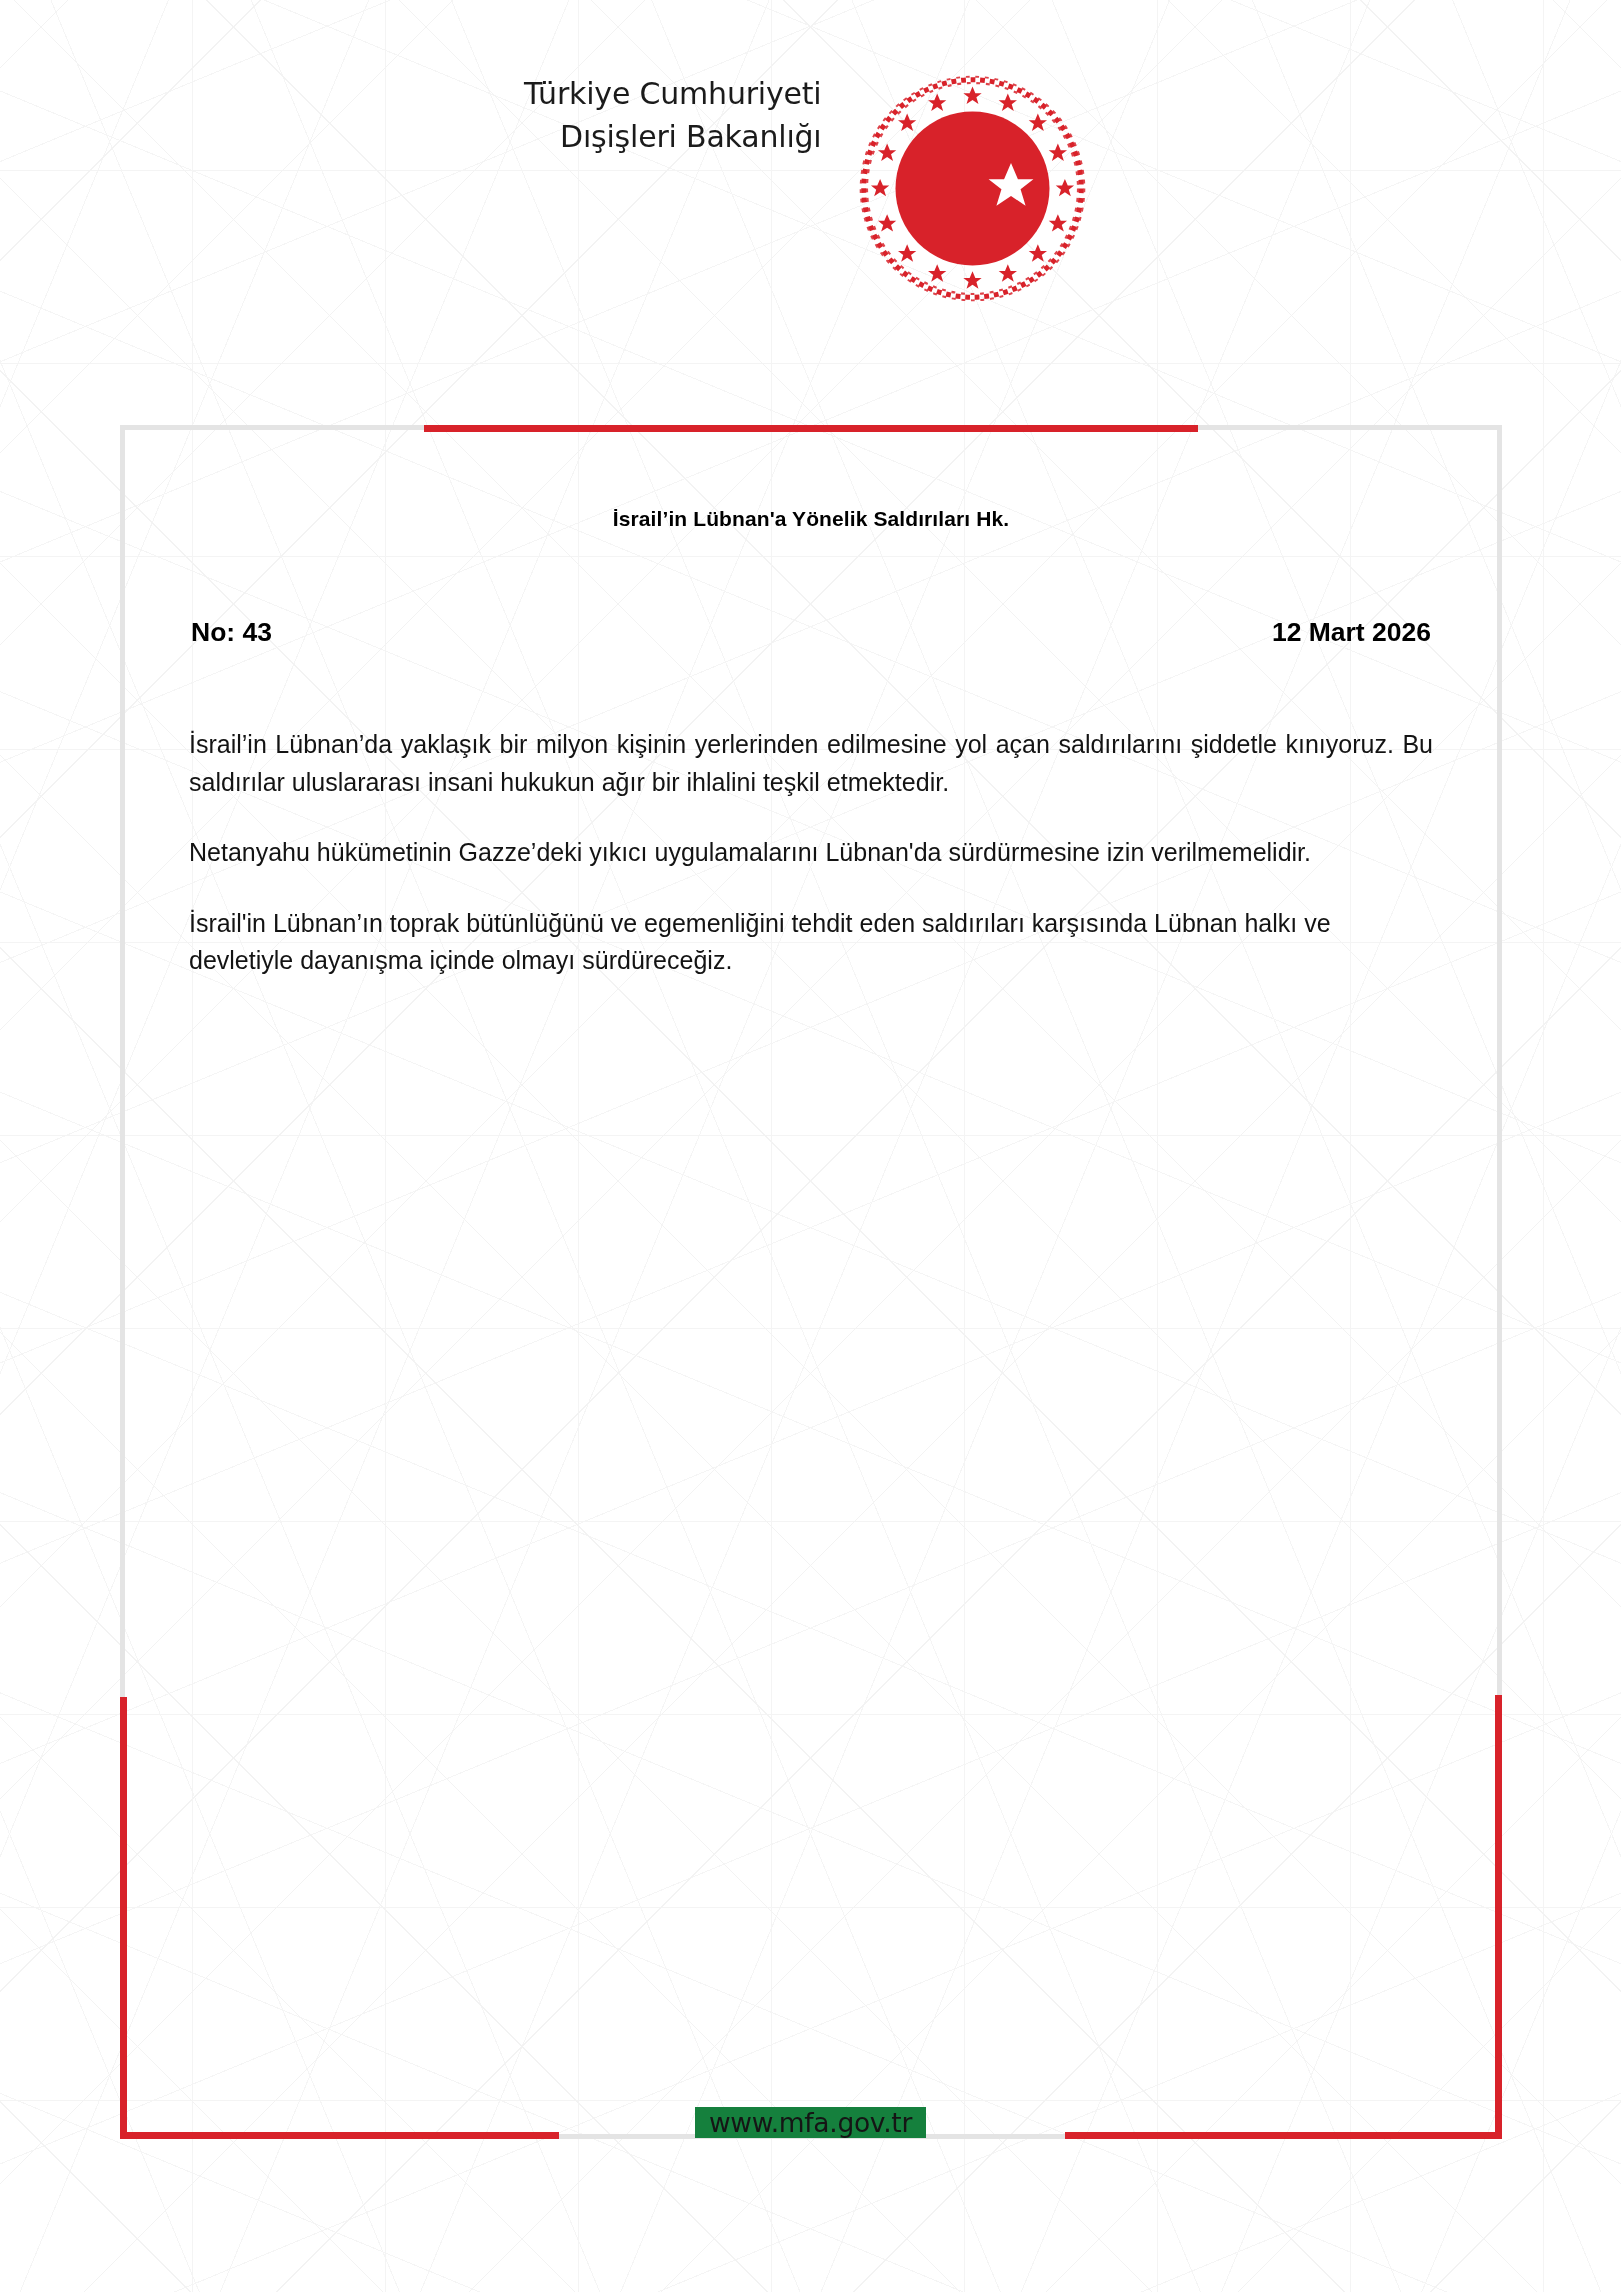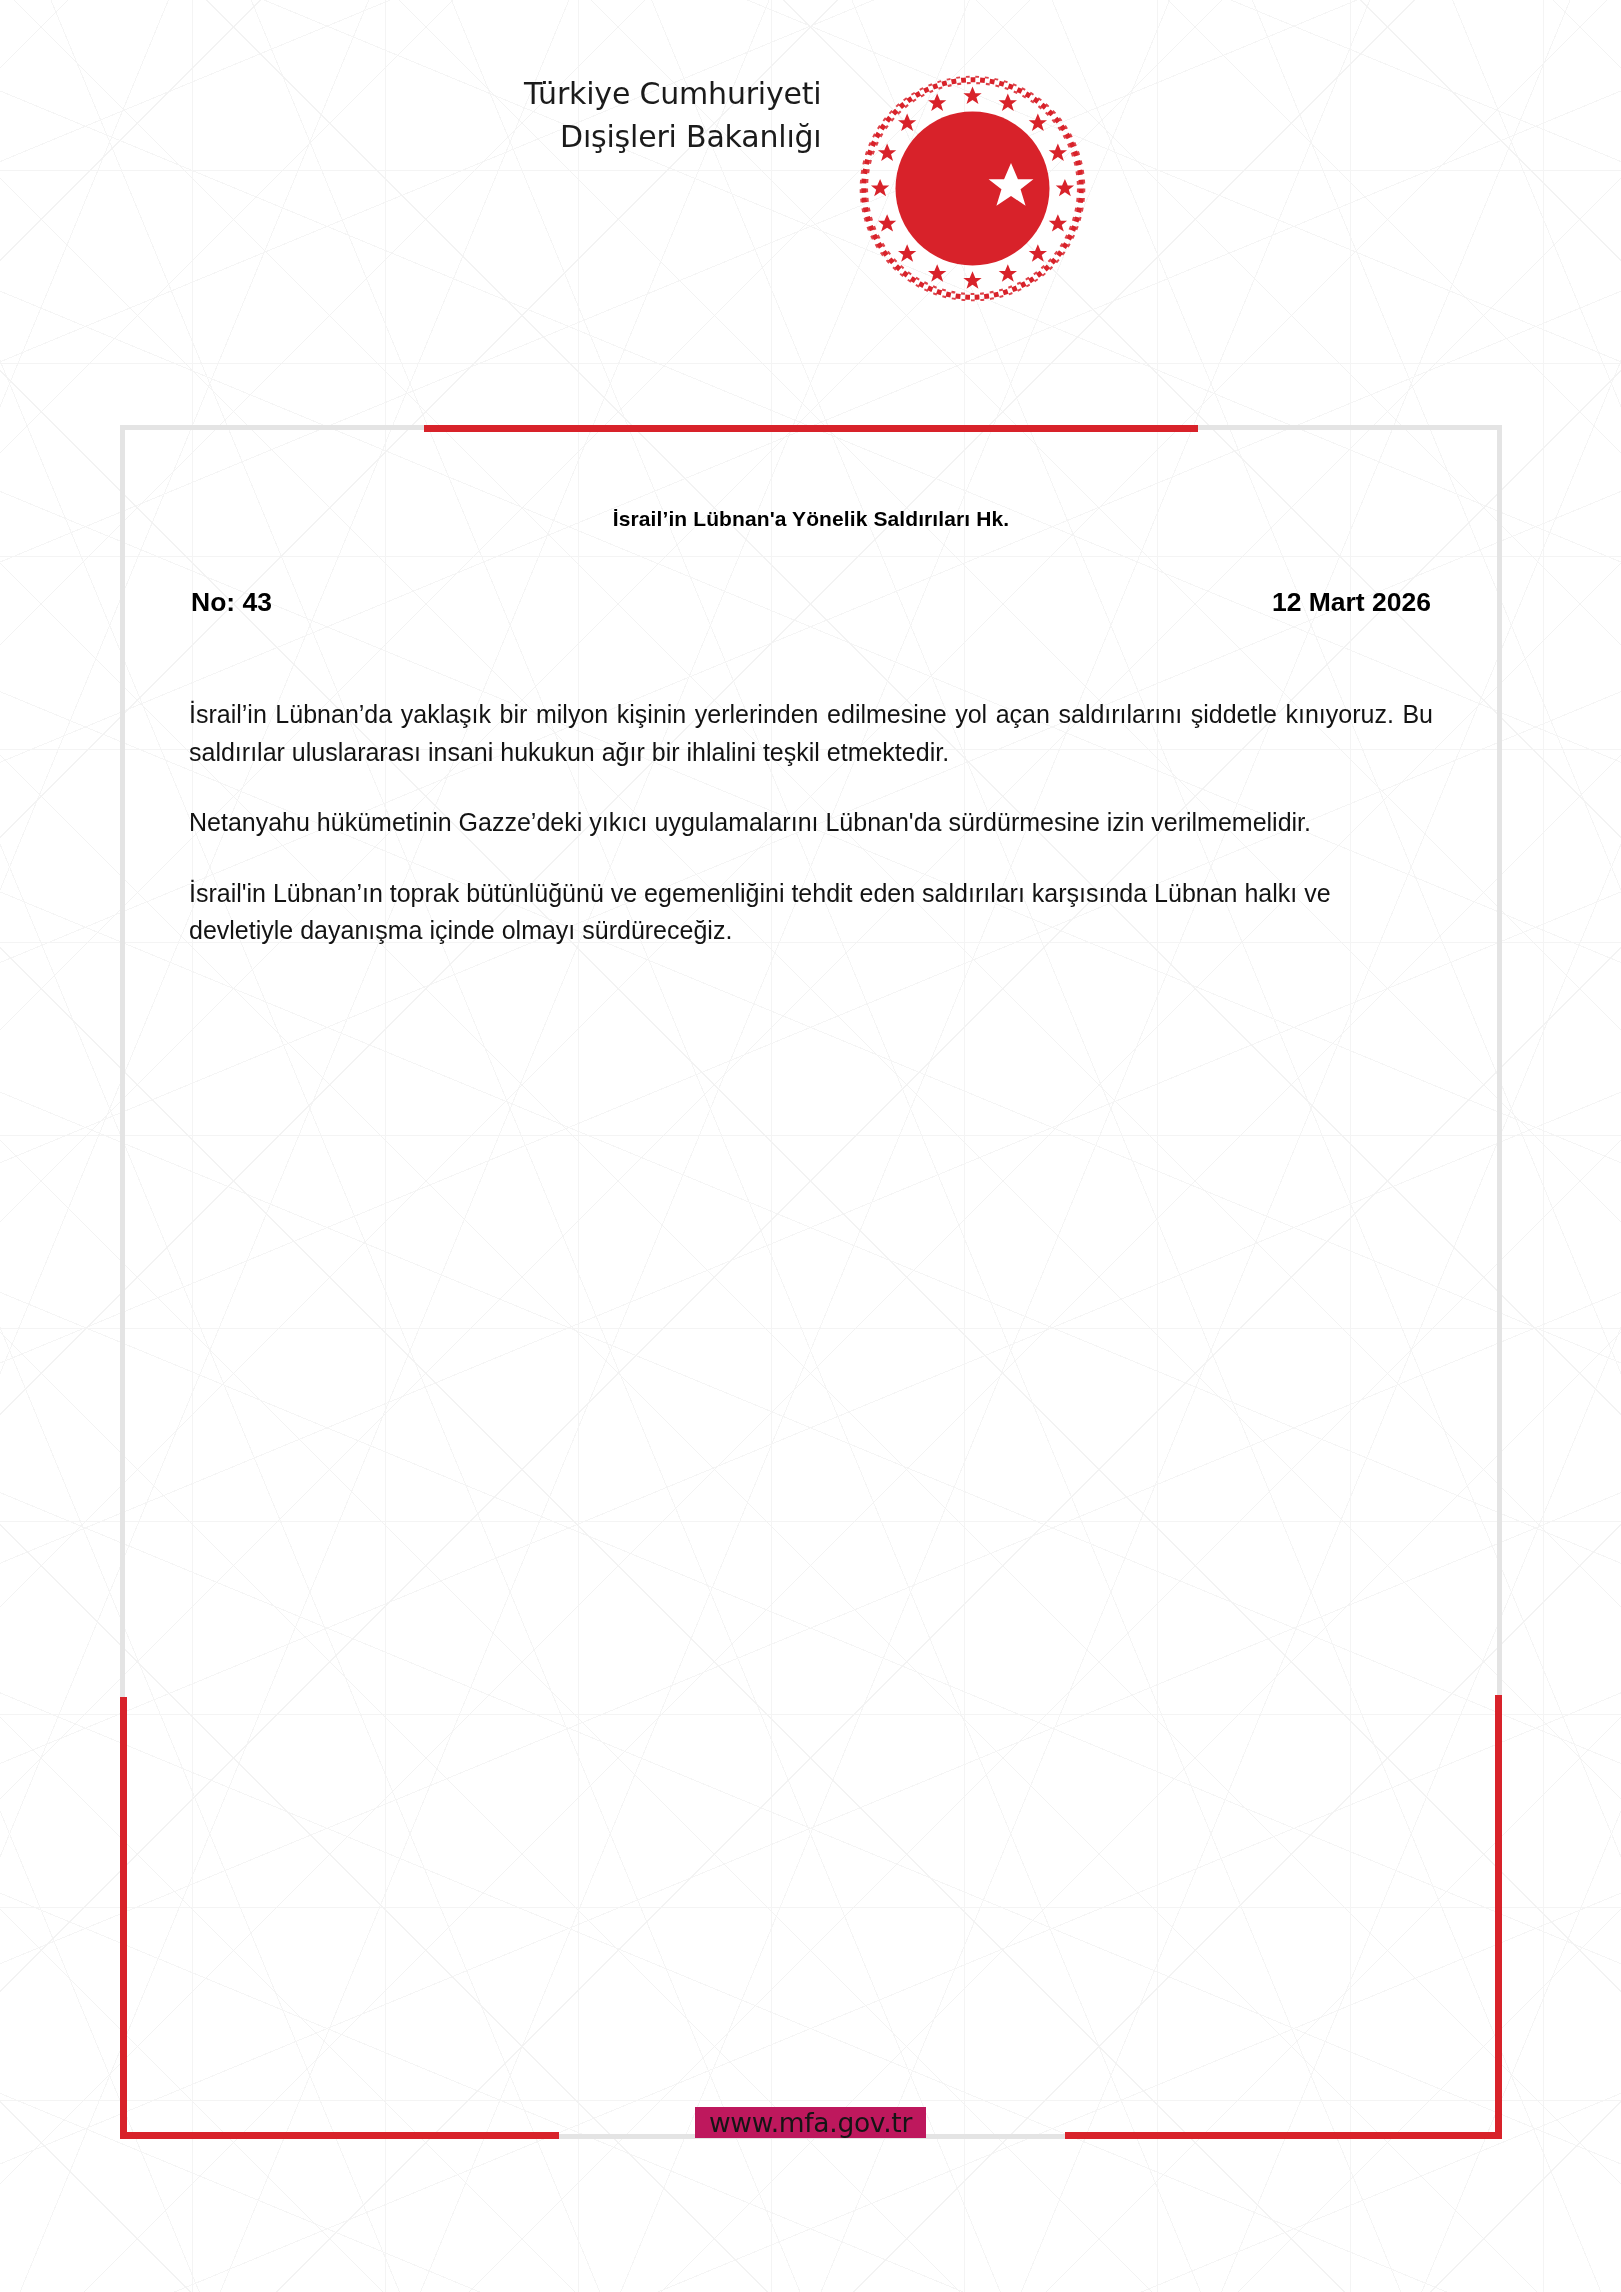--- a/index.html
+++ b/index.html
@@ -105,21 +105,21 @@
   .doc-title {
     margin-top: 82px;
     text-align: center;
     font-family: "Liberation Sans", sans-serif;
     font-size: 21px;
     font-weight: bold;
     color: #000000;
     letter-spacing: 0.1px;
   }
   .meta-row {
-    margin-top: 56px;
+    margin-top: 86px;
     padding: 0 71px 0 71px;
     display: flex;
     justify-content: space-between;
     align-items: baseline;
     font-family: "Liberation Sans", sans-serif;
     font-size: 26.5px;
     font-weight: bold;
     color: #000000;
   }
   .body-block {
@@ -141,21 +141,21 @@
     left: 0;
     top: 2107px;
     width: 1621px;
     text-align: center;
     font-family: "DejaVu Sans", sans-serif;
     font-size: 26.5px;
     color: #151515;
     letter-spacing: -0.3px;
     z-index: 5;
   }
-  .footer-url span { background: #be185d; padding: 0 13.7px; }
+  .footer-url span { background: #15803d; padding: 0 13.7px; }
 </style>
 </head>
 <body>
 
 <div class="page-bg"></div>
 
 <div class="header">
 
   <div class="header-tr">
     <div>Türkiye Cumhuriyeti</div>

